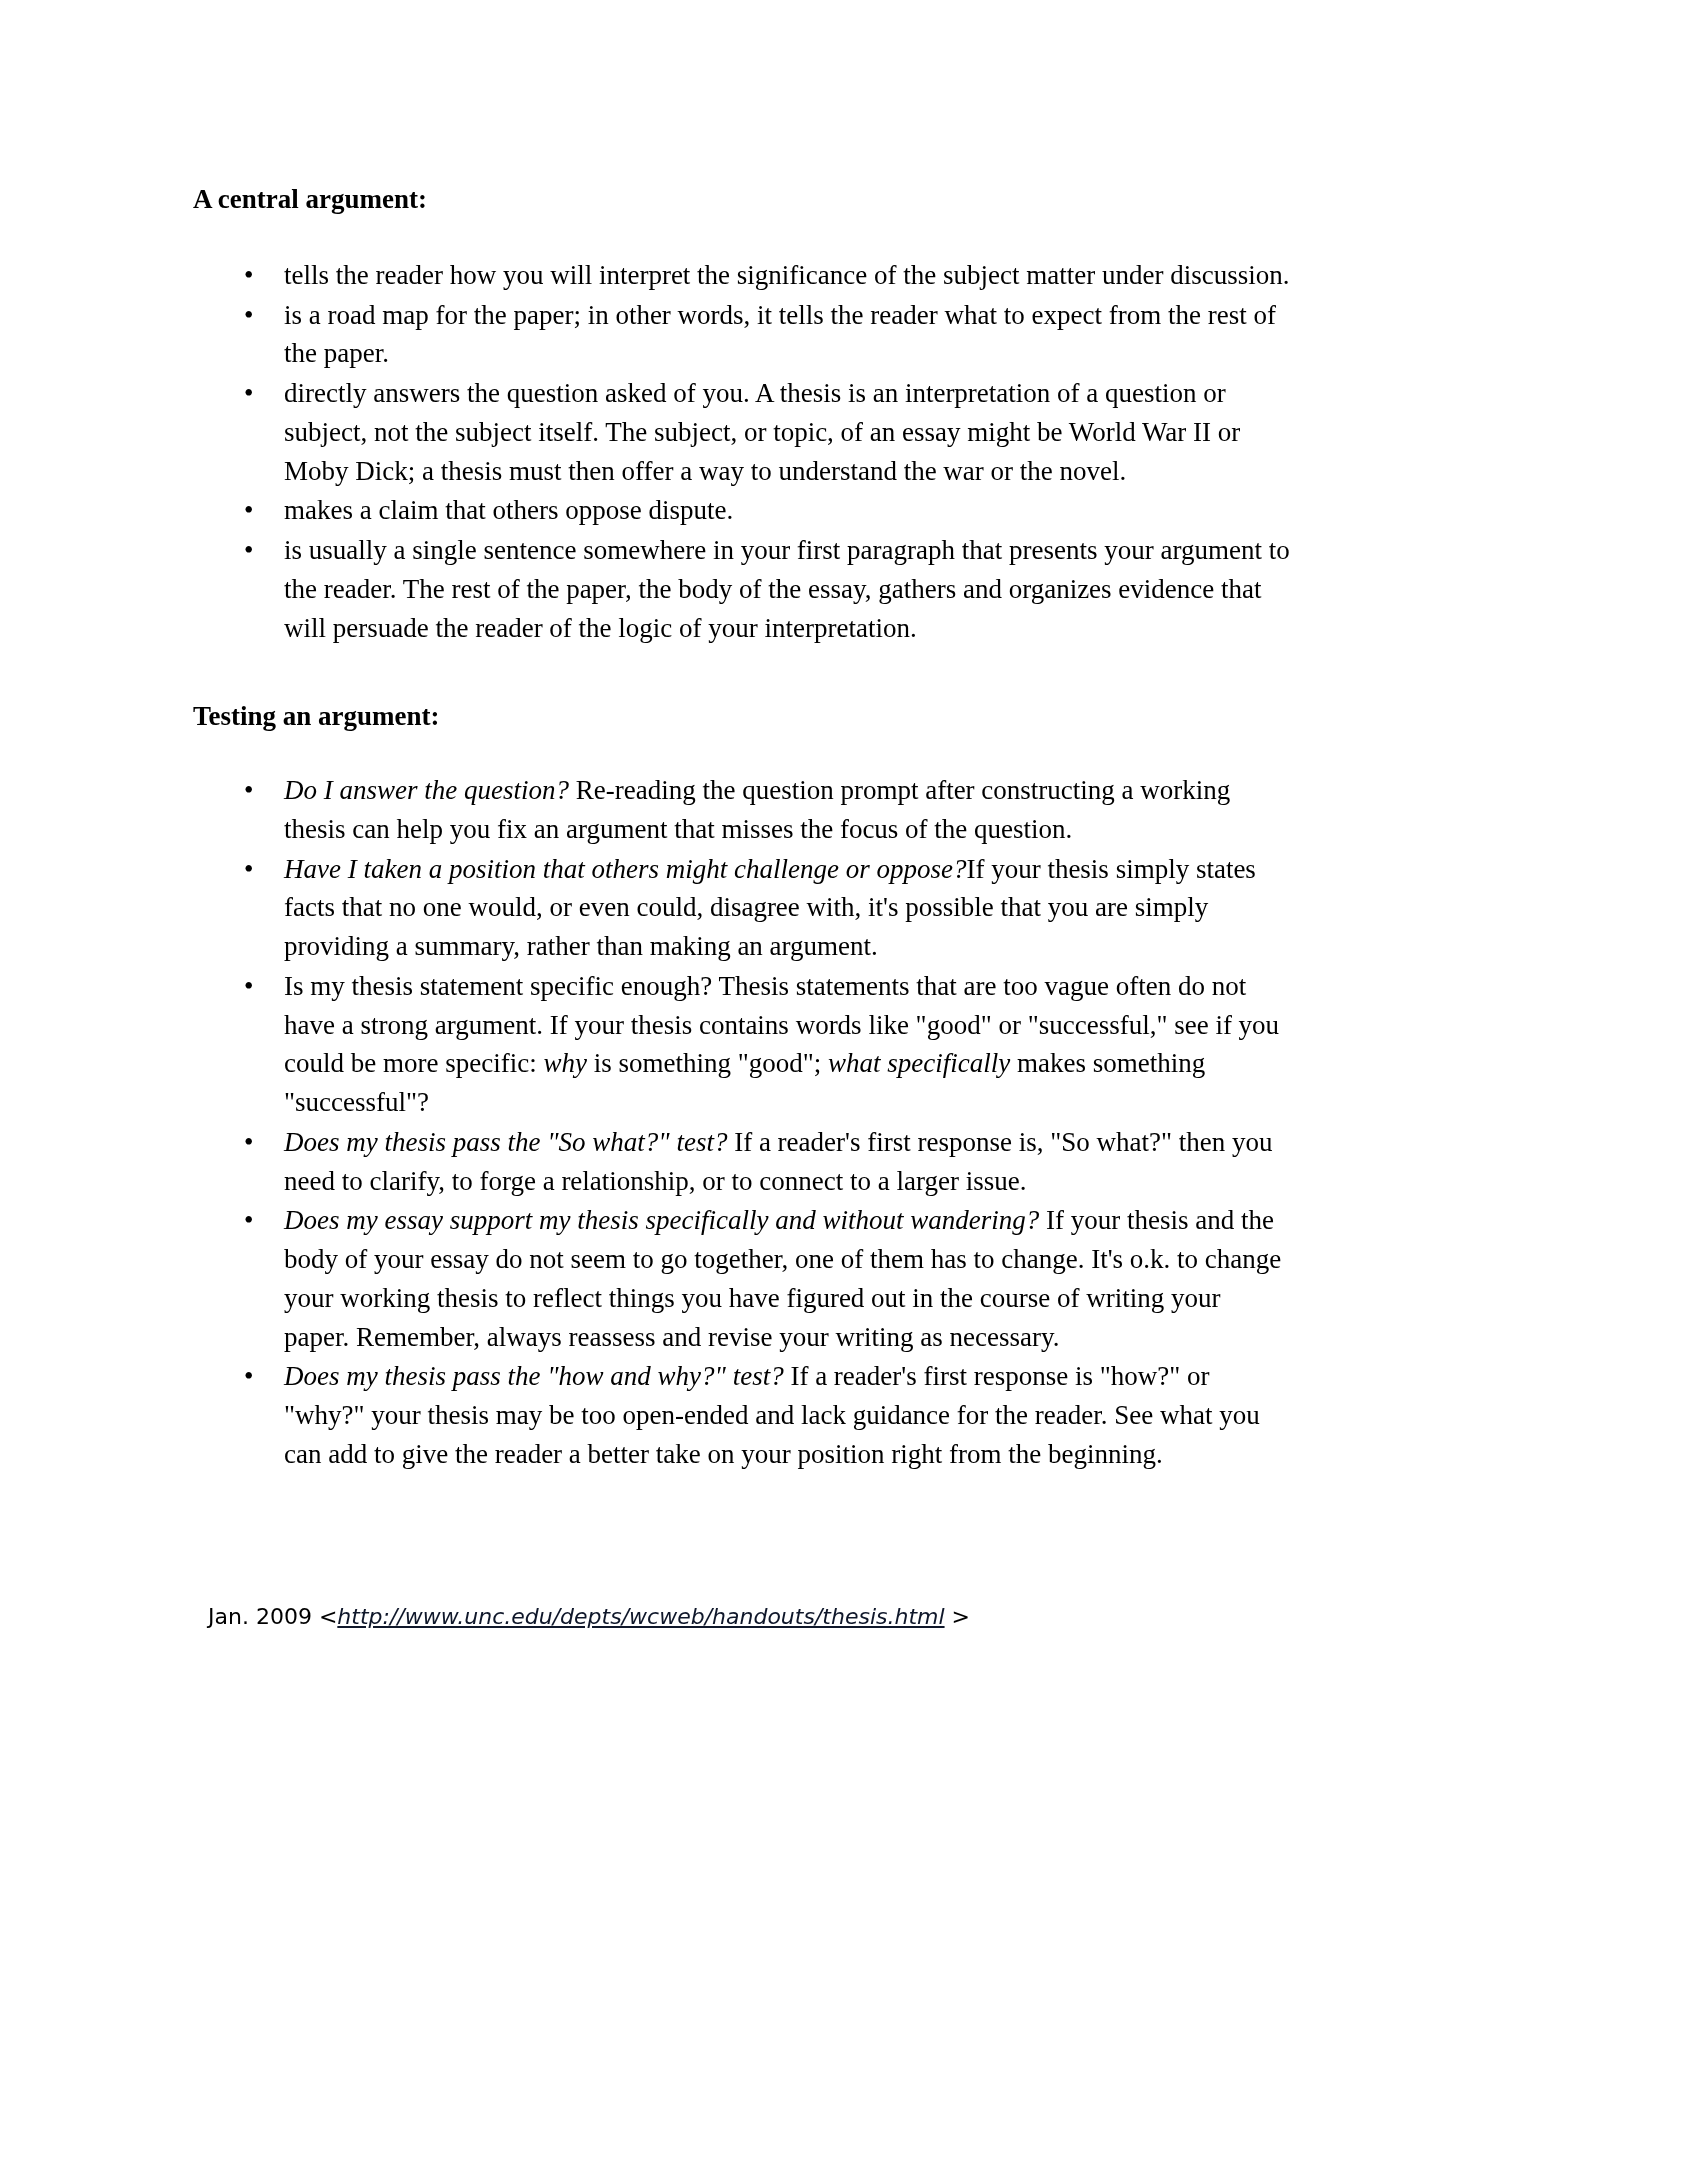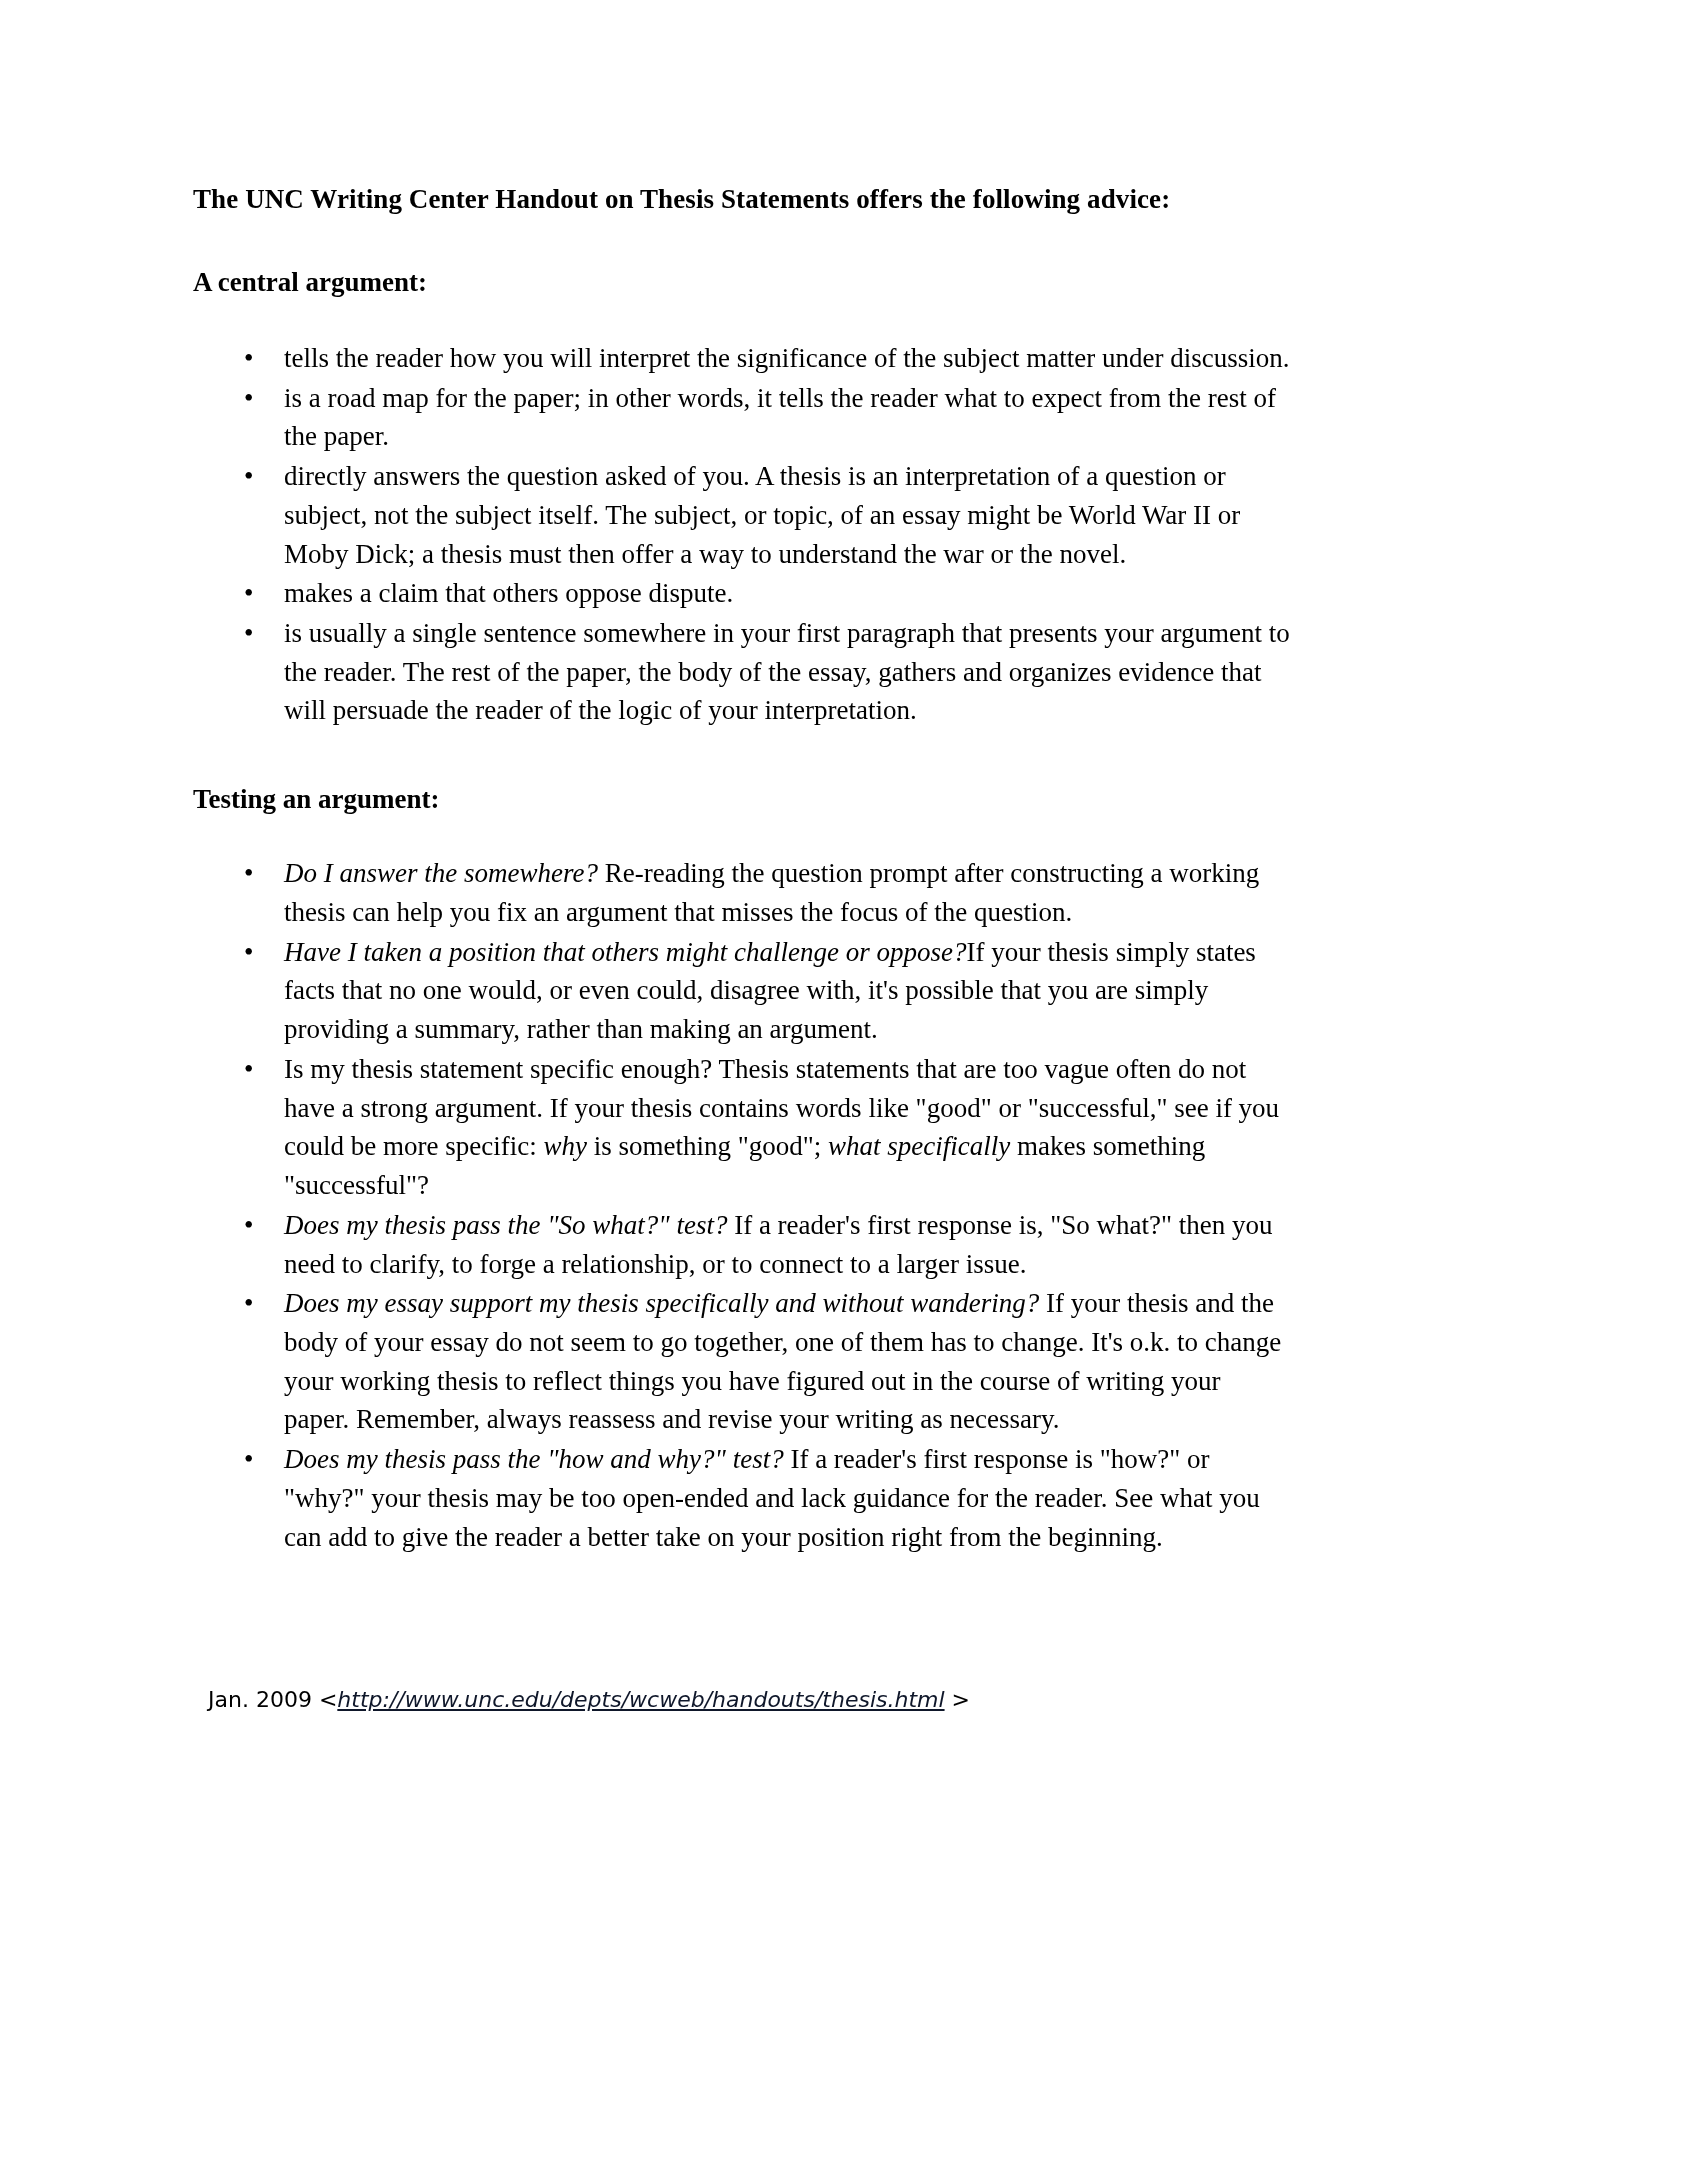--- a/index.html
+++ b/index.html
@@ -104,21 +104,20 @@
   .bracket {
     color: #000000;
   }
 </style>
 </head>
 <body>
 
 <div class="page">
   <div class="content">
 
-    <div class="doc-title">The UNC Writing Center Handout on Thesis Statements offers the following advice:</div>
 
     <div class="section-heading">A central argument:</div>
 
     <ul class="bullets list-group-1" id="list-1">
         <li>
           <span class="bullet-mark">•</span>
           <span class="li-text"><span>tells the reader how you will interpret the significance of the subject matter under discussion.</span></span>
         </li>
         <li>
           <span class="bullet-mark">•</span>
@@ -136,21 +135,21 @@
           <span class="bullet-mark">•</span>
           <span class="li-text"><span>is usually a single sentence somewhere in your first paragraph that presents your argument to the reader. The rest of the paper, the body of the essay, gathers and organizes evidence that will persuade the reader of the logic of your interpretation.</span></span>
         </li>
       </ul>
 
     <div class="section-heading second">Testing an argument:</div>
 
     <ul class="bullets list-group-2" id="list-2">
         <li>
           <span class="bullet-mark">•</span>
-          <span class="li-text"><span class="em">Do I answer the somewhere?</span><span> Re-reading the question prompt after constructing a working thesis can help you fix an argument that misses the focus of the question.</span></span>
+          <span class="li-text"><span class="em">Do I answer the question?</span><span> Re-reading the question prompt after constructing a working thesis can help you fix an argument that misses the focus of the question.</span></span>
         </li>
         <li>
           <span class="bullet-mark">•</span>
           <span class="li-text"><span class="em">Have I taken a position that others might challenge or oppose?</span><span>If your thesis simply states facts that no one would, or even could, disagree with, it's possible that you are simply providing a summary, rather than making an argument.</span></span>
         </li>
         <li>
           <span class="bullet-mark">•</span>
           <span class="li-text"><span>Is my thesis statement specific enough? Thesis statements that are too vague often do not have a strong argument. If your thesis contains words like "good" or "successful," see if you could be more specific: </span><span class="em">why</span><span> is something "good"; </span><span class="em">what specifically</span><span> makes something "successful"?</span></span>
         </li>
         <li>

